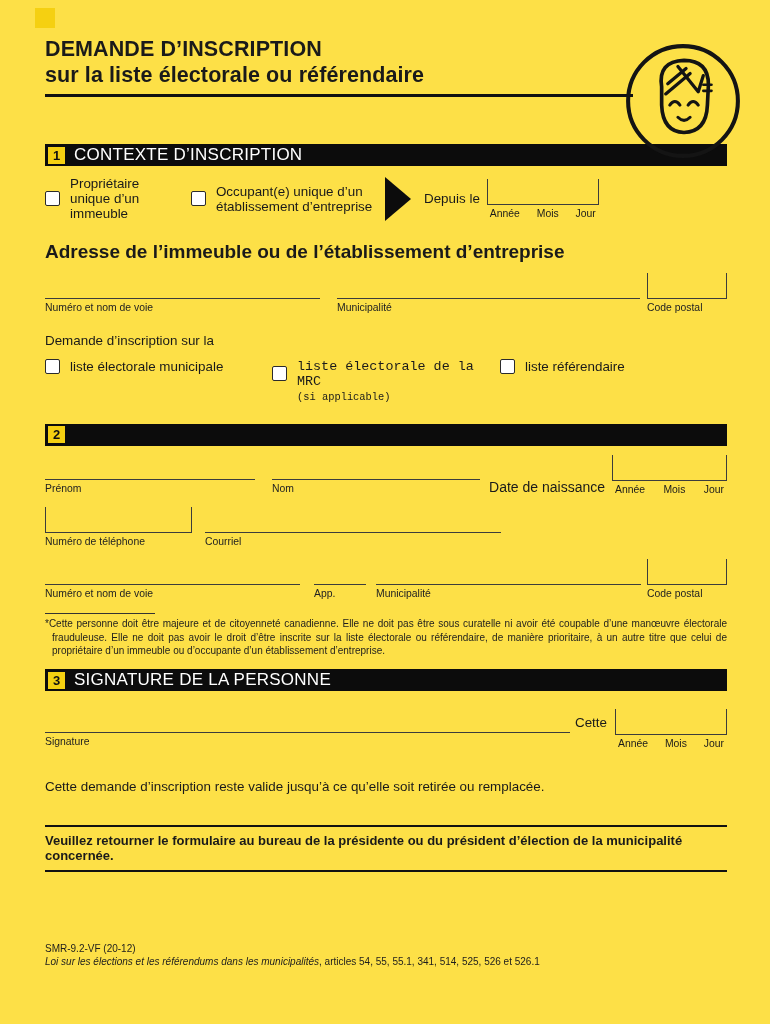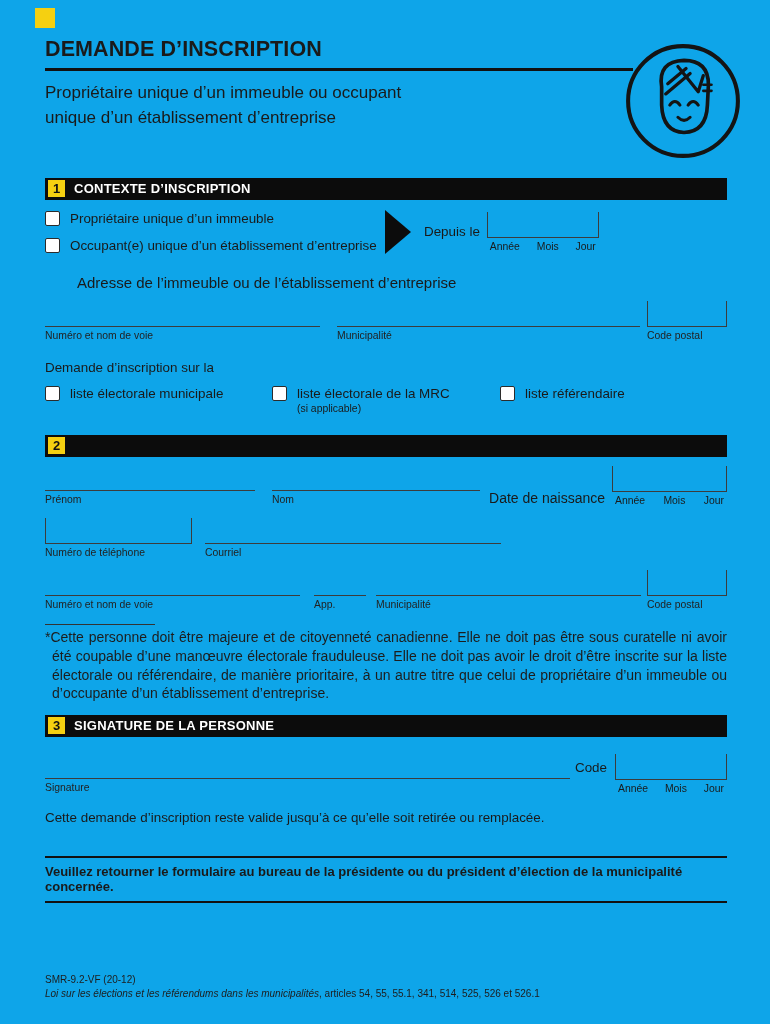--- a/index.html
+++ b/index.html
@@ -1,21 +1,21 @@
 <!DOCTYPE html>
 <html style="--yellow: #f5d011;"><head>
 <meta charset="utf-8">
 <style>
   * { margin:0; padding:0; box-sizing:border-box; }
   html,body { background:#ffffff; }
   .page {
     position:relative;
     width:770px; height:1024px;
     margin:0 auto;
-    background:#0ea5e9;
+    background:#fde047;
     font-family:"Liberation Sans", sans-serif;
     color:#1a1a1a;
     overflow:hidden;
   }
   .marker {
     position:absolute; left:35px; top:8px;
     width:20px; height:20px;
     background:var(--yellow,#f5d011);
   }
   .content { padding:36px 43px 0 45px; }
@@ -30,59 +30,59 @@
   .bar {
     display:flex; align-items:center;
     height:22px; background:#0c0c0c; color:#ffffff;
   }
   .bar-num {
     width:17px; height:17px; margin-left:3px; margin-right:9px;
     background:var(--yellow,#f5d011); color:#111;
     font-size:13px; font-weight:bold;
     display:flex; align-items:center; justify-content:center;
   }
-  .bar-title { font-size:13px; font-weight:bold; letter-spacing:.25px; }
+  .bar-title { font-size:17px; font-weight:normal; letter-spacing:.25px; }
 
   
   .cb { width:15px; height:15px; border:1.6px solid #2b2b2b; border-radius:2px; background:#fff; flex:none; }
   .cb-row { display:flex; align-items:center; gap:10px; font-size:13.4px; }
   .uline { border-bottom:1.5px solid #3c3c3c; height:26px; }
   .bracket { height:26px; border-left:1.5px solid #3c3c3c; border-right:1.5px solid #3c3c3c; border-bottom:1.5px solid #3c3c3c; }
   .flabel { font-size:10.4px; color:#222; margin-top:3px; line-height:1.2; }
   .fieldcol { display:flex; flex-direction:column; }
   .date-labels { display:flex; justify-content:space-between; padding:0 3px; font-size:10.4px; margin-top:3px; }
-  .bold-head { font-weight:normal; font-size:15px;margin-left:32px; }
+  .bold-head { font-weight:bold; font-size:19px; }
 
   
   .s1-bar { margin-top:47px; }
   .context-row { display:flex; align-items:center; margin-top:10px; }
-  .cb-col { width:340px; display:flex; flex-direction:column; gap:12px; }
+  .cb-col { width:340px; display:flex; flex-direction:row; gap:12px; }
   .arrow { width:0; height:0; border-top:22px solid transparent; border-bottom:22px solid transparent; border-left:26px solid #0c0c0c; flex:none; }
   .depuis-label { font-size:13.4px; margin-left:13px; }
   .depuis-group { width:112px; margin-left:7px; }
   .addr-head { margin-top:20px; }
   .fields-row { display:flex; align-items:flex-end; margin-top:10px; }
   .req-label { margin-top:18px; font-size:13.4px; }
   .list-row { display:flex; margin-top:11px; align-items:flex-start; }
-  .list-item1 { width:227px; } .list-item2 { width:228px; }
+  .list-item1 { width:227px; } .list-item2 { width:228px;font-family:Liberation Mono, monospace; }
   .subnote { font-size:10.4px; margin-top:2px; margin-left:25px; }
 
   
   .s2-bar { margin-top:21px; }
   .row-gap { margin-top:8px; }
   .phones-row { margin-top:12px; }
   .dob-label { font-size:14px; margin-left:auto; white-space:nowrap; }
   .footnote-sep { width:110px; border-top:1.3px solid #333; margin-top:13px; }
-  .footnote { font-size:14px; line-height:1.33; margin-top:3px; text-align:justify; padding-left:7px; text-indent:-7px; color:#1d1d1d; }
+  .footnote { font-size:10px; line-height:1.33; margin-top:3px; text-align:justify; padding-left:7px; text-indent:-7px; color:#1d1d1d; }
 
   
   .s3-bar { margin-top:12px; }
   .sig-row { display:flex; align-items:flex-end; margin-top:16px; }
   .date-word { font-size:13.4px; margin-left:auto; margin-bottom:19px; }
-  .valid-note { margin-top:16px; font-size:13.4px; }
+  .valid-note { margin-top:30px; font-size:13.4px; }
 
   .return-box {
     margin-top:31px;
     border-top:2.5px solid #111; border-bottom:2.5px solid #111;
     padding:6px 0 7px 0;
     font-size:13px; font-weight:bold;
   }
 
   .footer { margin-top:70px; font-size:10px; line-height:1.35; color:#1d1d1d; }
   .footer .italic { font-style:italic; }
@@ -106,26 +106,23 @@
     <path class="ln" stroke-width="2.6" d="M80 50 h8"></path>
     <path class="ln" stroke-width="3" d="M47 64 q5 -7 10 0"></path>
     <path class="ln" stroke-width="3" d="M65 64 q5 -7 10 0"></path>
     <path class="ln" stroke-width="3" d="M55 76 q6 6 12 0"></path>
   </svg>
 
   <div class="content">
 
     <div class="title">
       <div>DEMANDE D’INSCRIPTION</div>
+      <div>sur la liste électorale ou référendaire</div>
     </div>
     <div class="title-rule"></div>
-    <div class="subtitle">
-      <div>Propriétaire unique d’un immeuble ou occupant</div>
-      <div>unique d’un établissement d’entreprise</div>
-    </div>
 
     <div class="bar s1-bar" style="background: rgb(12, 12, 12);">
       <div class="bar-num">1</div>
       <div class="bar-title">CONTEXTE D’INSCRIPTION</div>
     </div>
 
     <div class="context-row">
       <div class="cb-col">
         <div class="cb-row">
           <div class="cb"></div>
@@ -250,21 +247,21 @@
     <div class="bar s3-bar" style="background: rgb(12, 12, 12);">
       <div class="bar-num">3</div>
       <div class="bar-title">SIGNATURE DE LA PERSONNE</div>
     </div>
 
     <div class="sig-row">
       <div class="fieldcol" style="width:525px;">
         <div class="uline"></div>
         <div class="flabel">Signature</div>
       </div>
-      <span class="date-word">Code</span>
+      <span class="date-word">Cette</span>
       <div class="fieldcol" style="width:112px; margin-left:8px;">
         <div class="bracket"></div>
         <div class="date-labels">
           <span>Année</span>
           <span>Mois</span>
           <span>Jour</span>
         </div>
       </div>
     </div>
 

